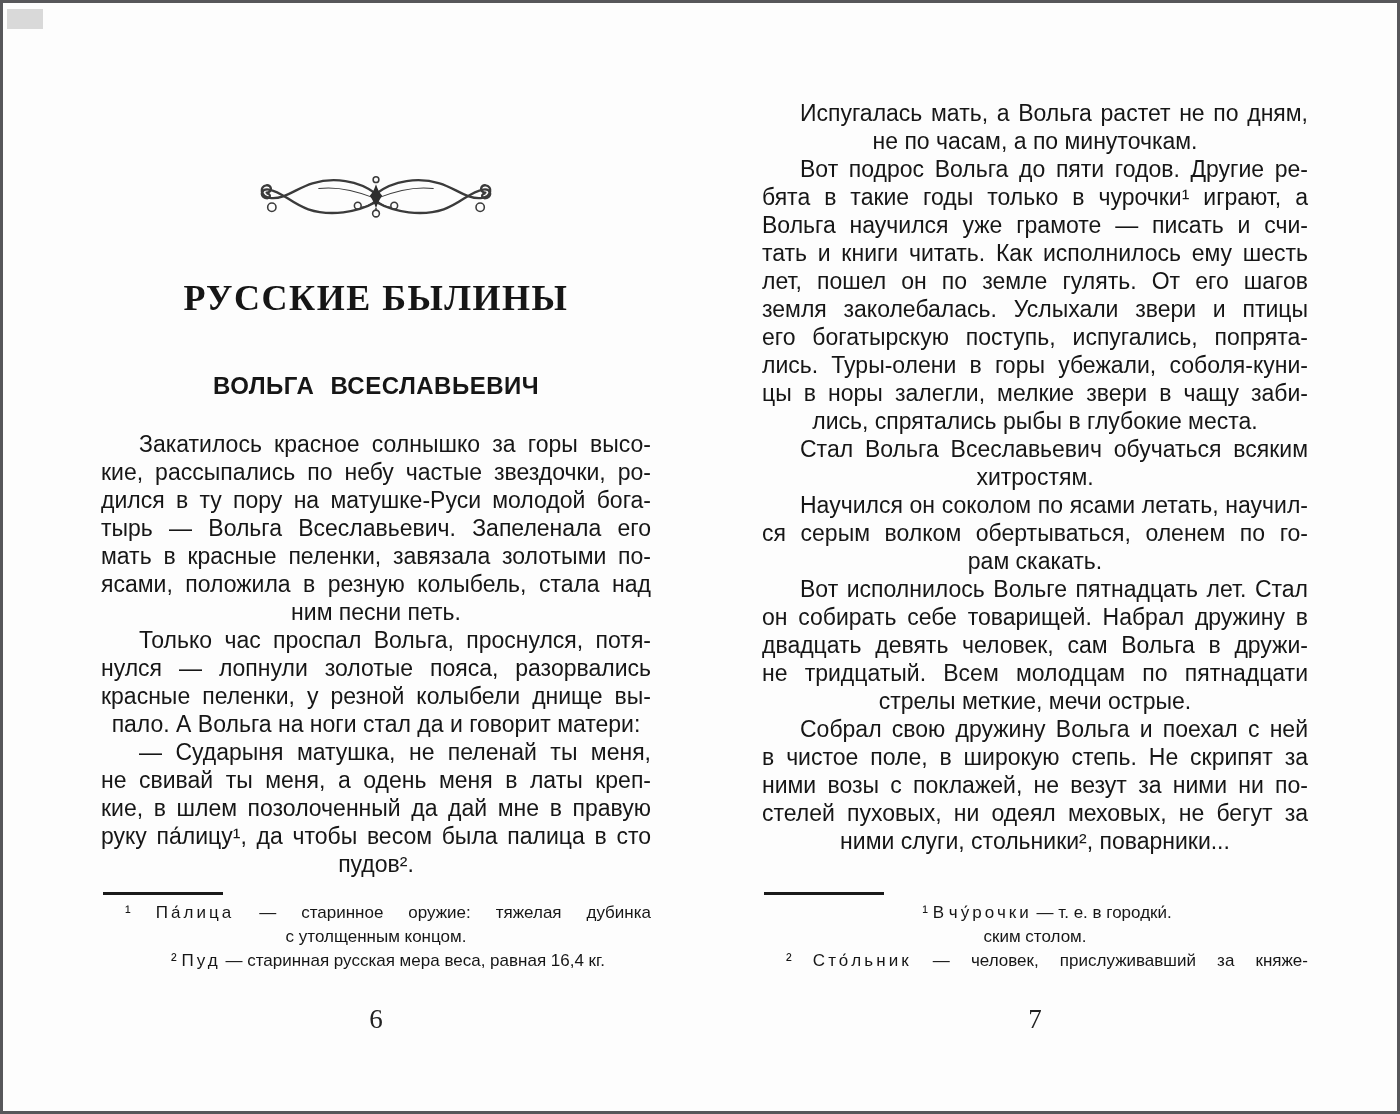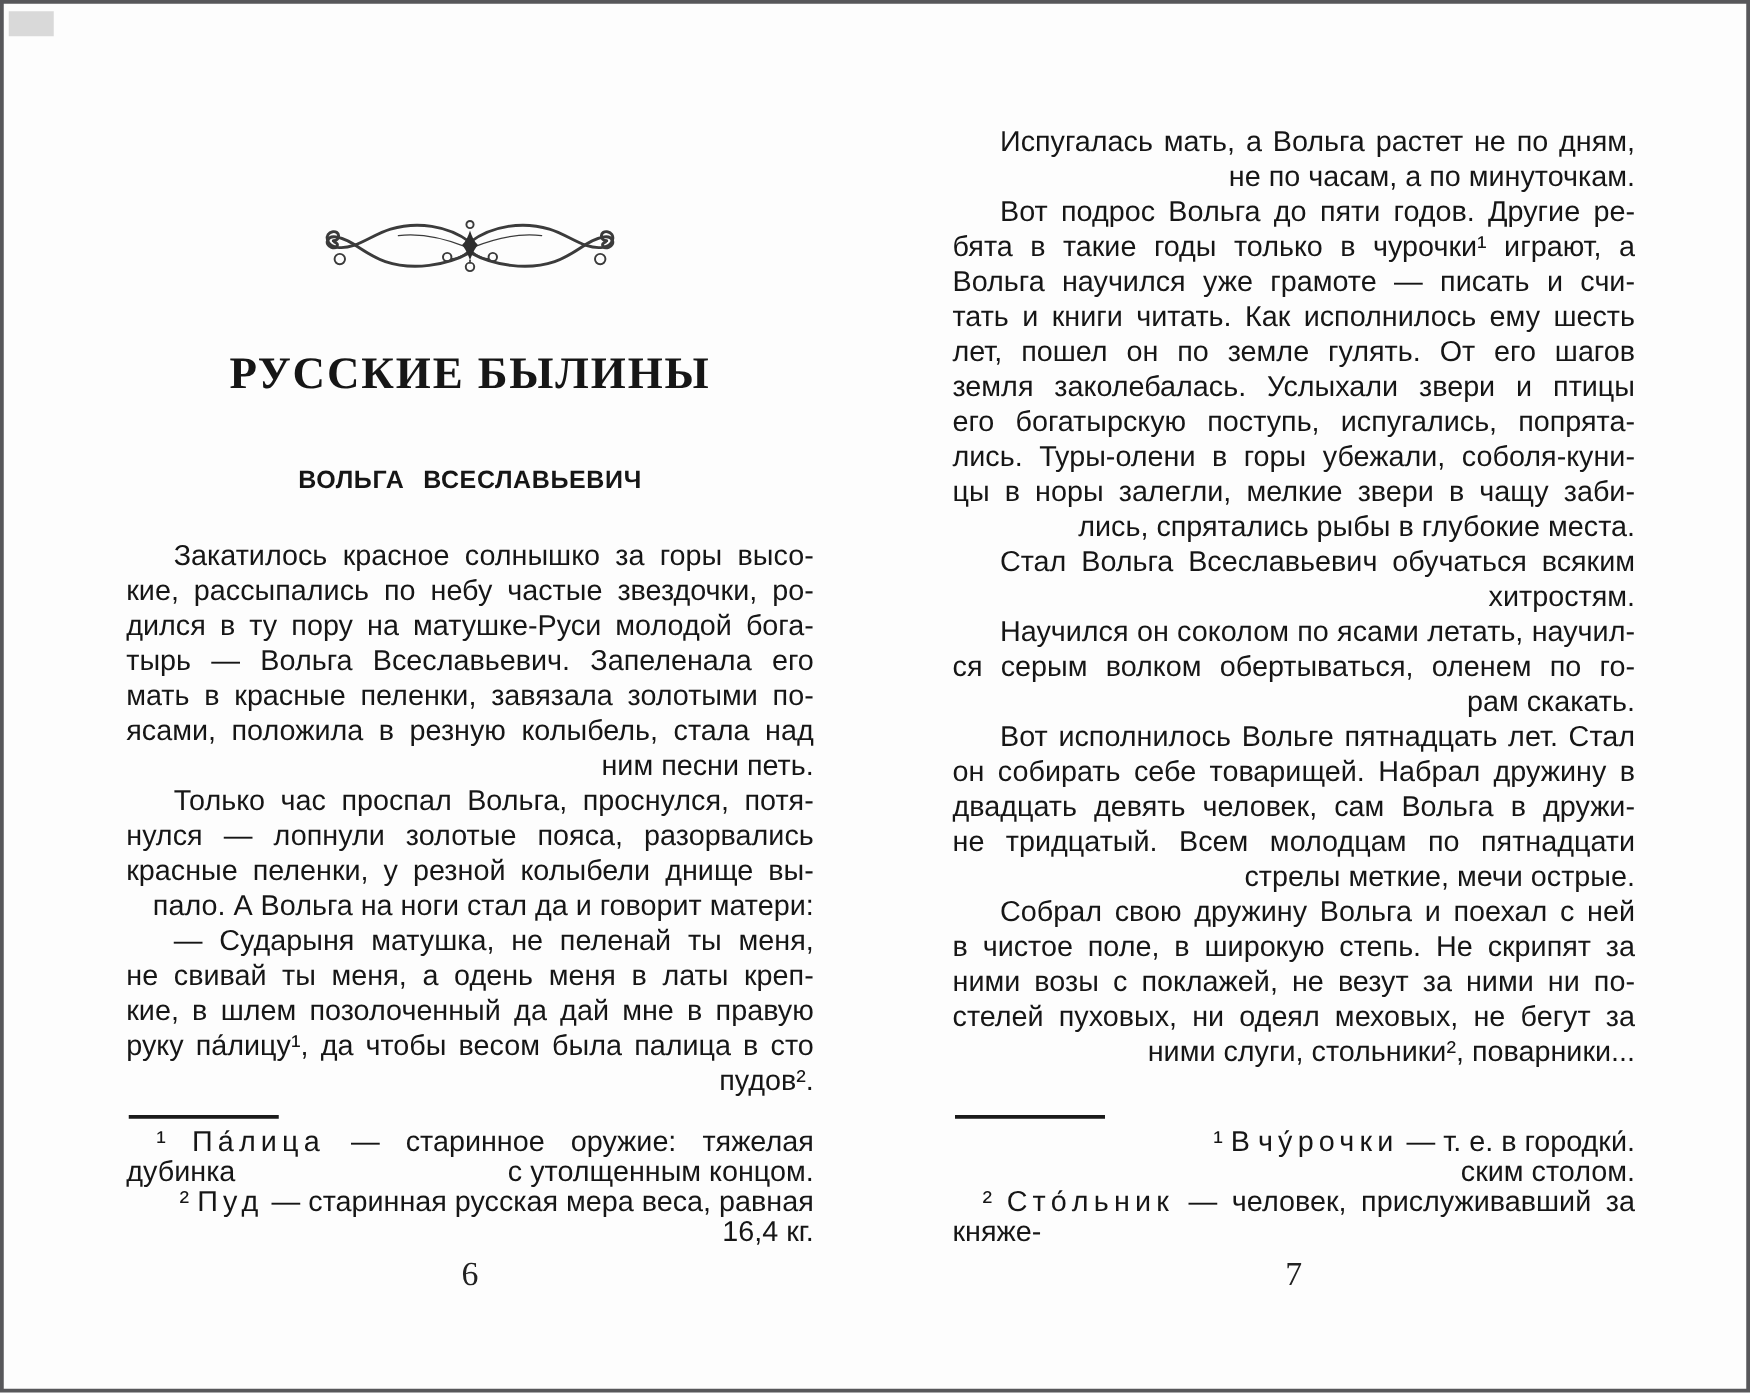--- a/index.html
+++ b/index.html
@@ -16,35 +16,35 @@
 
   .ornament{position:absolute;left:50%;transform:translateX(-50%);top:172px;width:250px;height:58px;}
 
   .title{
     position:absolute;left:0;right:0;top:277px;text-align:center;
     font-family:"Liberation Serif",serif;font-weight:bold;font-size:36px;
     letter-spacing:1.5px;line-height:1.2;white-space:nowrap;
   }
   .subtitle{
     position:absolute;left:0;right:0;top:372px;text-align:center;
-    font-weight:bold;font-size:20px;letter-spacing:0.5px;word-spacing:9px;
+    font-weight:bold;font-size:24px;letter-spacing:0.5px;word-spacing:9px;
     line-height:1.2;white-space:nowrap;
   }
 
   .body-text{position:absolute;left:0;right:0;font-size:23px;line-height:28px;}
   #page-left .body-text{top:430px;}
   #page-right .body-text{top:99px;}
   .para{margin:0;}
   .line{height:28px;}
   .line.first{text-indent:38px;}
   .line.j{text-align:justify;text-align-last:justify;}
-  .line.last{text-align:right;}
+  .line.last{text-align:center;}
 
   .footnote-rule{position:absolute;left:2px;top:892px;width:120px;border-top:3px solid #1a1a1a;}
-  .footnotes{position:absolute;left:0;right:0;top:901px;font-size:23px;line-height:24px;}
+  .footnotes{position:absolute;left:0;right:0;top:901px;font-size:17px;line-height:24px;}
   .footnotes .line{height:24px;}
   .footnotes .line.first{text-indent:24px;}
   .sp{letter-spacing:0.18em;}
 
   .pagenum{
     position:absolute;left:0;right:0;top:1004px;text-align:center;
     font-family:"Liberation Serif",serif;font-size:27px;font-weight:normal;color:#222;
   }
 </style>
 </head>

